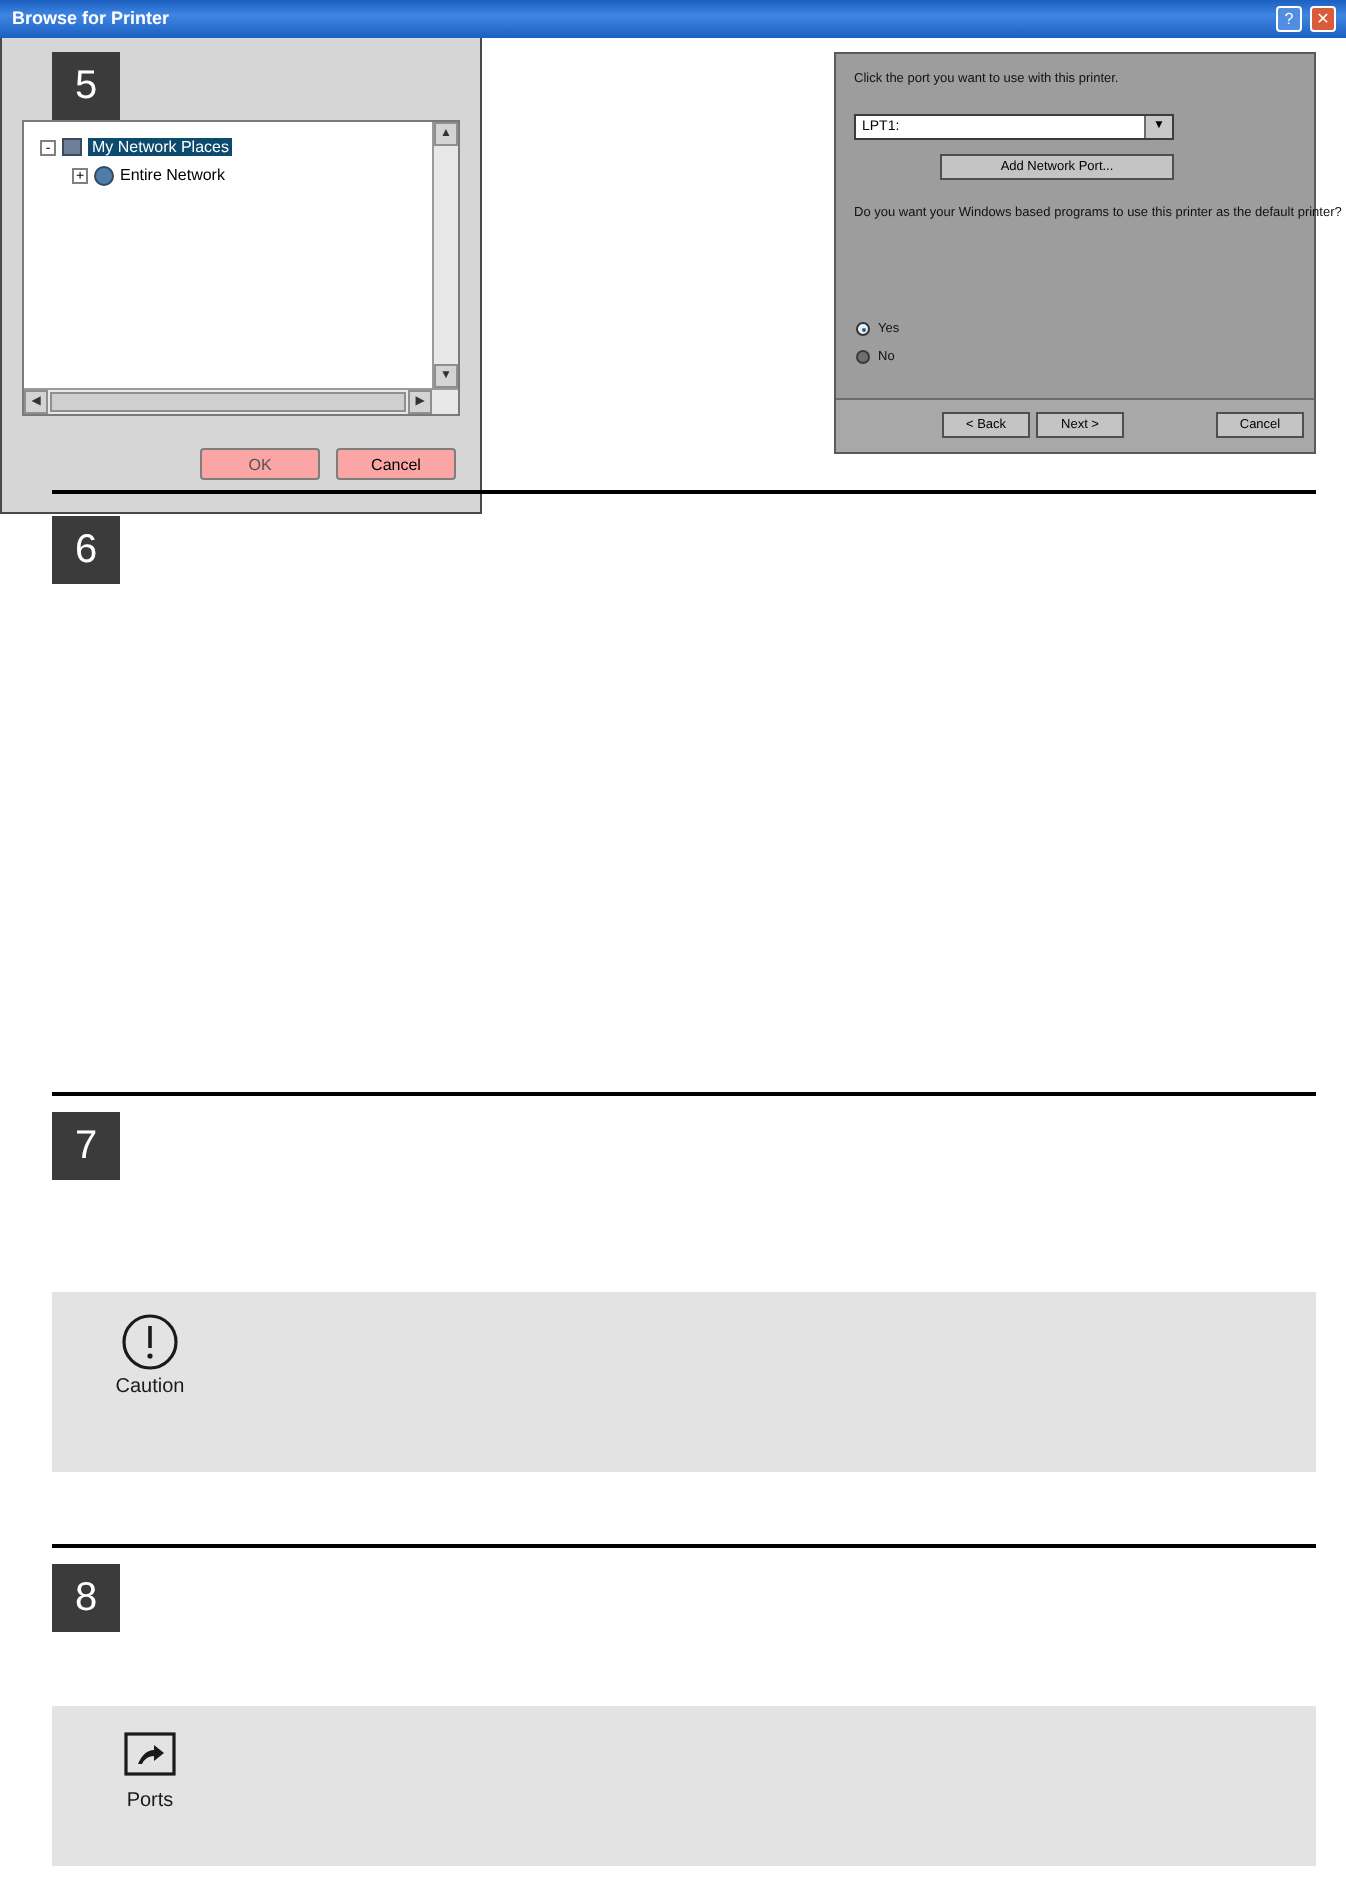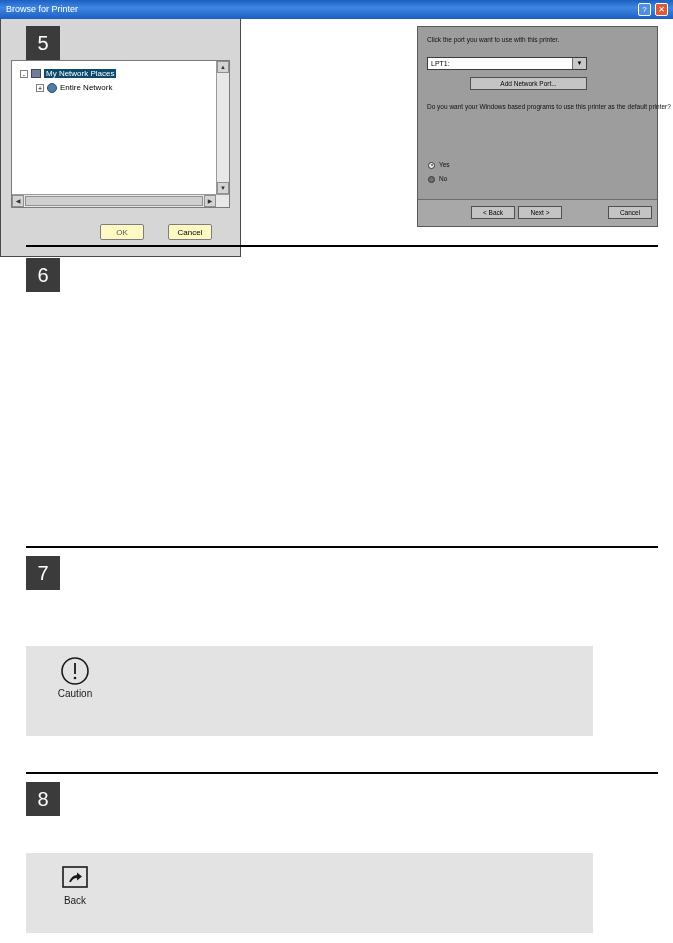--- a/index.html
+++ b/index.html
@@ -41,21 +41,21 @@
     font-size: 20px;
     line-height: 34px;
     text-align: center;
     font-family: "Liberation Sans", sans-serif;
   }
 
   
   .callout {
     position: absolute;
     left: 26px;
-    width: 567px;
+    width: 632px;
     background: #e3e3e3;
     box-sizing: border-box;
   }
   .callout-icon {
     position: absolute;
     left: 14px;
     top: 10px;
     width: 70px;
     text-align: center;
   }
@@ -219,21 +219,21 @@
     box-sizing: border-box;
   }
   #fig2 .f2-title {
     position: absolute;
     left: 0; top: 0;
     width: 100%;
     height: 19px;
     background: linear-gradient(#1b5fc0, #3f86e2 40%, #1b5fc0);
     color: #ffffff;
     font-size: 9px;
-    font-weight: normal;
+    font-weight: bold;
     line-height: 19px;
     padding-left: 6px;
     box-sizing: border-box;
   }
   #fig2 .f2-tbtn {
     position: absolute;
     top: 3px;
     width: 13px;
     height: 13px;
     background: #4f8ee0;
@@ -344,23 +344,23 @@
   }
   #fig2 .sb-thumb {
     position: absolute;
     background: #cfcfcf;
     border: 1px solid #8f8f8f;
     box-sizing: border-box;
   }
   #fig2 .f2-btn {
     position: absolute;
     top: 224px;
-    width: 44px;
+    width: 60px;
     height: 16px;
-    background: #fef9c3;
+    background: #fca5a5;
     border: 1px solid #7d7d7d;
     border-radius: 2px;
     box-sizing: border-box;
     font-size: 8px;
     text-align: center;
     line-height: 15px;
     color: #555;
   }
   #fig2 .f2-ok { left: 100px; }
   #fig2 .f2-cancel { left: 168px; color: #000; }
@@ -463,18 +463,18 @@
   <div class="step-num" style="left:26px; top:782px;">8</div>
 
   <div class="callout" style="top:853px; height:80px;">
     <div class="callout-icon">
       <div class="note-icon-box">
         <svg width="34" height="30" viewBox="0 0 34 30" xmlns="http://www.w3.org/2000/svg">
           <rect x="5" y="4" width="24" height="20" fill="none" stroke="#1a1a1a" stroke-width="1.6"></rect>
           <path d="M11 19 q3 -7 8 -7 l0 -2.5 l5 4 l-5 4 l0 -2.5 q-4 0 -6 4 z" fill="#1a1a1a"></path>
         </svg>
       </div>
-      <div class="callout-label">Back</div>
+      <div class="callout-label">Ports</div>
     </div>
     <div class="callout-body"></div>
   </div>
 
 </div>
 
 </body></html>

